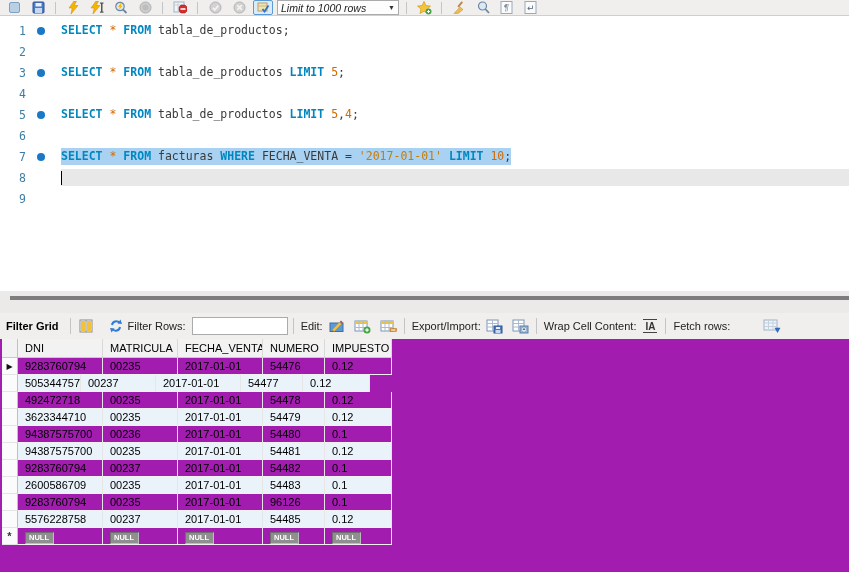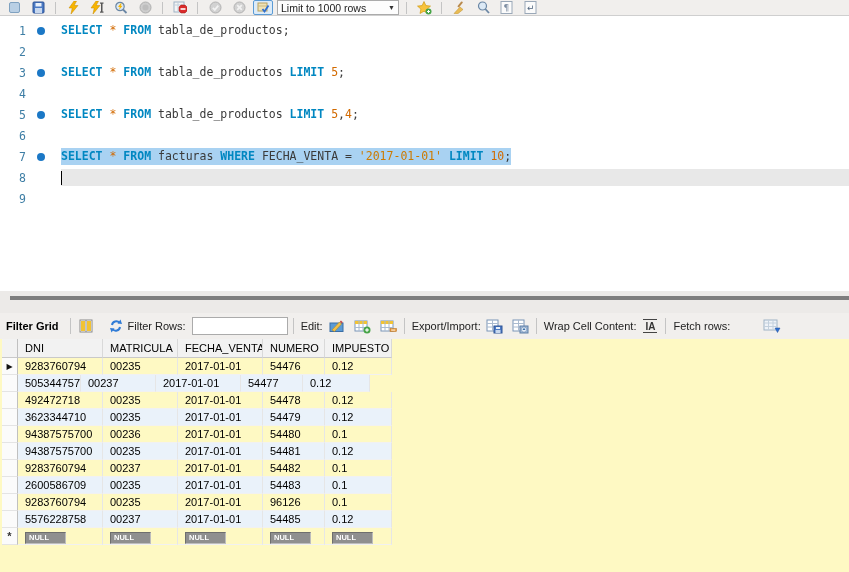--- a/index.html
+++ b/index.html
@@ -3,21 +3,21 @@
 <meta charset="utf-8">
 <style>
   * { margin:0; padding:0; box-sizing:border-box; }
   html,body { width:849px; height:572px; overflow:hidden; background:#fff;
               font-family:"Liberation Sans", sans-serif; }
   .window { position:relative; width:849px; height:572px; background:#fff; }
 
   
   .toolbar { position:absolute; top:0; left:0; right:0; height:16px;
              background:#F1EFED; border-bottom:1px solid #CFCFCF;
-             display:flex; align-items:center; padding-left:4px; gap:4px; }
+             display:flex; align-items:center; padding-left:4px; gap:4px;font-style:italic; }
   .tbtn { width:20px; height:15px; display:flex; align-items:center; justify-content:center; flex:0 0 auto; }
   .tsep { width:1px; height:12px; background:#C4C4C4; margin:0 3px; flex:0 0 auto; }
   .tbtn.active { border:1px solid #5B9BD5; background:#DCEBF8; border-radius:2px; }
   .dropdown { height:15px; width:122px; background:#FDFDFD; border:1px solid #ABABAB;
               display:flex; align-items:center; font-size:10.5px; color:#222;
               padding:0 3px; gap:4px; flex:0 0 auto; }
   .dropdown .dval { flex:1; white-space:nowrap; overflow:hidden; }
   .dropdown .darrow { font-size:7px; color:#333; }
 
   
@@ -48,37 +48,37 @@
   .rsep { width:1px; height:16px; background:#C4C4C4; margin:0 5px; flex:0 0 auto; }
   .rbtn { width:20px; height:18px; display:flex; align-items:center; justify-content:center; flex:0 0 auto; }
   .rlabel { margin:0 4px 0 2px; white-space:nowrap; }
   .filter-input { width:96px; height:18px; border:1px solid #ABABAB; background:#fff;
                   font-size:11px; padding:0 3px; margin-left:2px; }
   .wrapcell-ic { width:14px; height:14px; border-top:1px solid #444; border-bottom:1px solid #444;
                  display:flex; align-items:center; justify-content:center;
                  font-size:10px; font-weight:bold; color:#333; letter-spacing:0; }
 
   
-  .grid-area { position:absolute; top:339px; left:0; right:0; bottom:0; background:#fef9c3; }
+  .grid-area { position:absolute; top:339px; left:0; right:0; bottom:0; background:#a21caf; }
   .tbl { position:absolute; top:0; left:2px; }
   .trow { display:flex; height:17px; }
   .trow.hdr { height:19px; }
   .gcell { width:16px; flex:0 0 auto; background:#FBFBFB; border-right:1px solid #C0C0C0;
            border-bottom:1px solid #E4E4E4; display:flex; align-items:center; justify-content:center; }
   .hdr .gcell { background:#F2F2F2; border-bottom:1px solid #C9C9C9; }
   .tcell { flex:0 0 auto; font-size:11px; color:#000; padding:0 0 0 7px; line-height:17px;
            border-right:1px solid #E6E6E6; border-bottom:1px solid #F1F1F1;
            white-space:nowrap; overflow:hidden; }
   .hdr .tcell { background:#F2F2F2; border-bottom:1px solid #C9C9C9; border-right:1px solid #D9D9D9;
                 line-height:19px; color:#000; }
   .trow.alt .tcell { background:#EAF2FA; }
   .rowmark { font-size:8px; color:#111; }
   .newmark { font-size:11px; color:#333; font-weight:bold; line-height:8px; }
   .nullbadge { display:inline-block; background:#8F8F8F; color:#fff; font-size:7.5px; font-weight:bold;
-               padding:1px 16px 1px 3px; border:1px solid #6E6E6E; border-right-color:#BDBDBD;
+               padding:1px 4px 1px 3px; border:1px solid #6E6E6E; border-right-color:#BDBDBD;
                border-bottom-color:#BDBDBD; line-height:8px; margin-top:0px; }
   svg { display:block; }
 </style>
 </head>
 <body>
 
 <div class="window">
 
   <div class="toolbar">
     <div class="tbtn">

